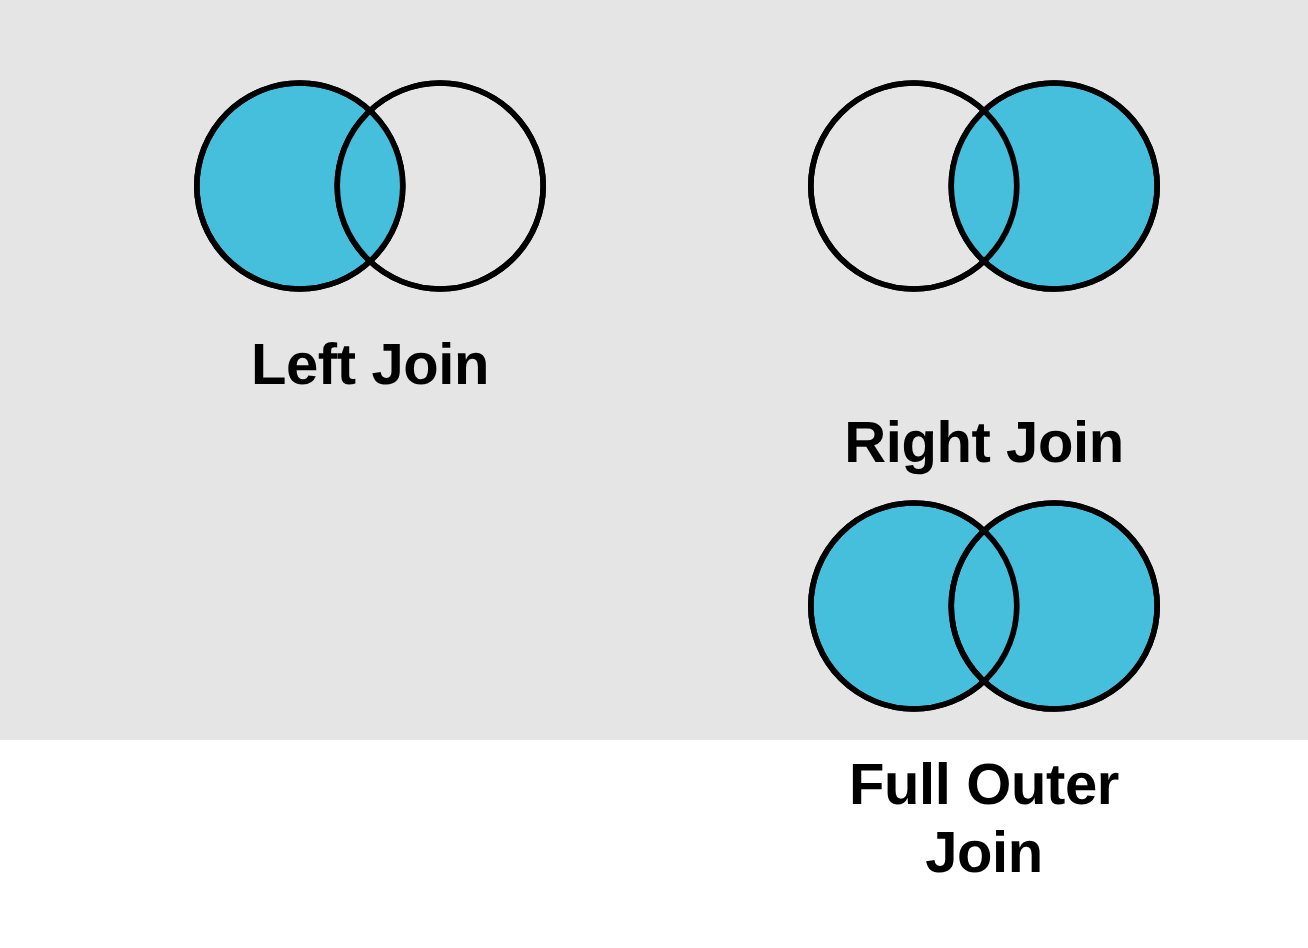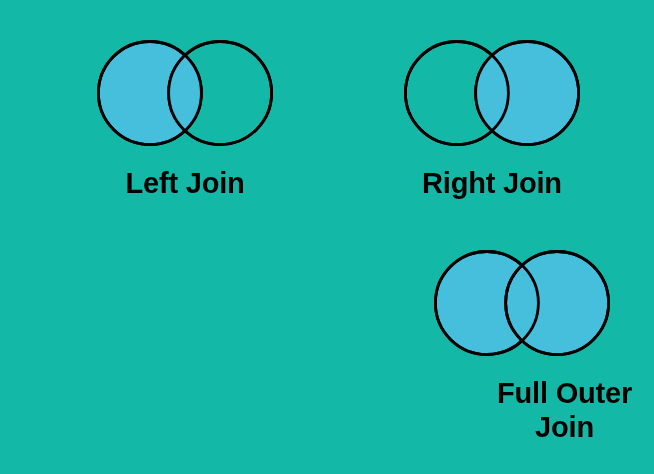--- a/index.html
+++ b/index.html
@@ -10,33 +10,33 @@
   }
   body {
     width: 654px;
     height: 474px;
     font-family: "Liberation Sans", sans-serif;
     overflow: hidden;
   }
   .board {
     position: relative;
     width: 654px;
-    height: 474px;
-    background: #14b8a6;
+    height: 370px;
+    background: #e5e5e5;
   }
   .panel {
     position: absolute;
     display: flex;
     flex-direction: column;
     align-items: center;
   }
   .panel-tl { left: 45px;  top: 28px;  width: 280px; }
-  .panel-tr { left: 352px; top: 28px;  width: 280px; }
+  .panel-tr { left: 352px; top: 28px;  width: 280px; gap: 39px; }
   .panel-bl { left: 45px;  top: 238px; width: 280px; }
-  .panel-br { left: 352px; top: 238px; width: 280px; align-items: flex-end; }
+  .panel-br { left: 352px; top: 238px; width: 280px; }
 
   .venn {
     display: block;
     width: 220px;
     height: 130px;
   }
   .venn-label {
     margin-top: 8px;
     font-family: "Liberation Sans", sans-serif;
     font-weight: bold;

